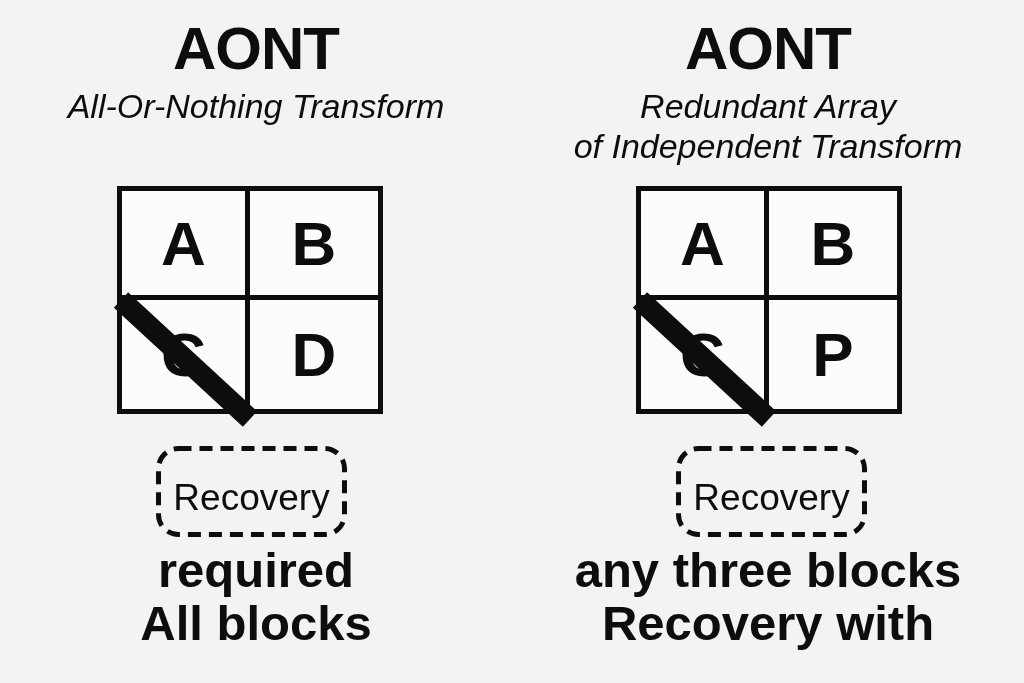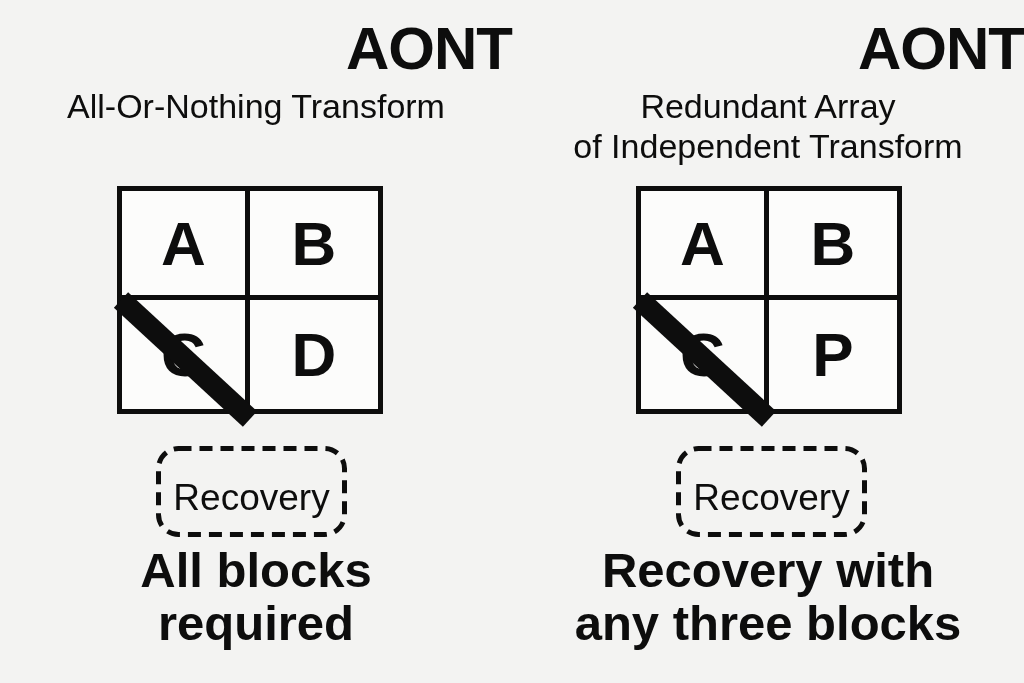--- a/index.html
+++ b/index.html
@@ -23,35 +23,36 @@
   }
   .panel.left  { left: 0; }
   .panel.right { left: 512px; }
 
   .title {
     position: absolute;
     top: 16px;
     left: 0;
     width: 100%;
     margin: 0;
-    text-align: right;
+    text-align: center;
     font-size: 60px;
     line-height: 66px;
     font-weight: bold;
     letter-spacing: -1px;
   }
   .subtitle {
     position: absolute;
     top: 86px;
     left: 0;
     width: 100%;
     text-align: center;
     font-size: 34px;
     line-height: 40px;
     font-weight: 400;
+    font-style: italic;
   }
 
   .grid {
     position: absolute;
     top: 186px;
     width: 266px;
     height: 228px;
     box-sizing: border-box;
     border: 5px solid #0d0d0d;
     display: grid;
@@ -145,22 +146,22 @@
     </div>
 
     <div class="recovery">
       <svg viewBox="0 0 191 91">
         <rect x="2.5" y="2.5" width="186" height="86" rx="20" ry="20" fill="none" stroke="#0d0d0d" stroke-width="5" stroke-dasharray="13 8"></rect>
       </svg>
       <span class="label">Recovery</span>
     </div>
 
     <div class="caption">
+      <div>required</div>
       <div>All blocks</div>
-      <div>required</div>
     </div>
   </section>
 
   <section class="panel right">
     <h1 class="title">AONT</h1>
     <div class="subtitle">
       <div>Redundant Array</div>
       <div>of Independent Transform</div>
     </div>
 
@@ -175,18 +176,18 @@
     </div>
 
     <div class="recovery">
       <svg viewBox="0 0 191 91">
         <rect x="2.5" y="2.5" width="186" height="86" rx="20" ry="20" fill="none" stroke="#0d0d0d" stroke-width="5" stroke-dasharray="13 8"></rect>
       </svg>
       <span class="label">Recovery</span>
     </div>
 
     <div class="caption">
+      <div>any three blocks</div>
       <div>Recovery with</div>
-      <div>any three blocks</div>
     </div>
   </section>
 
 </div>
 
 </body></html>

